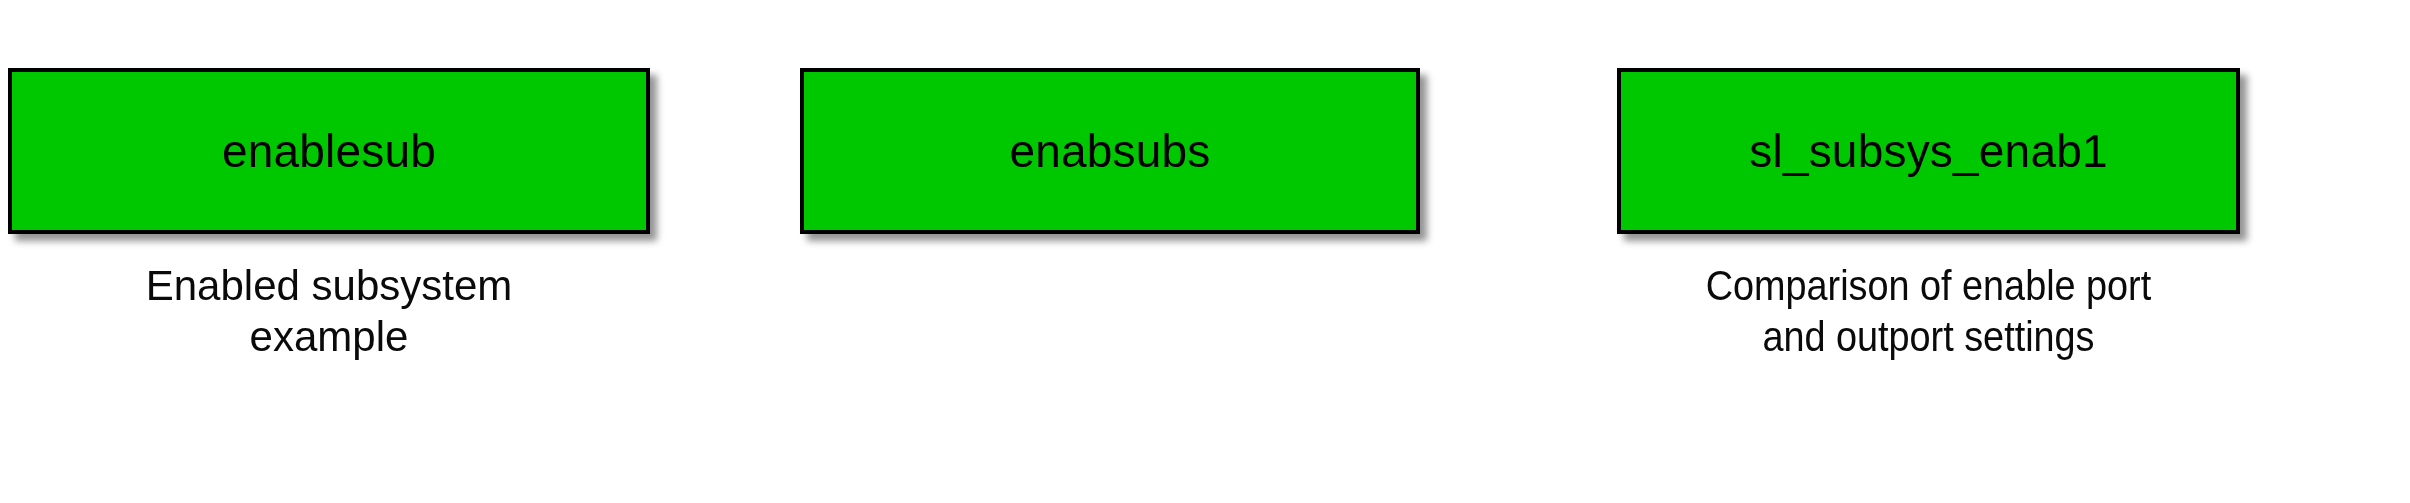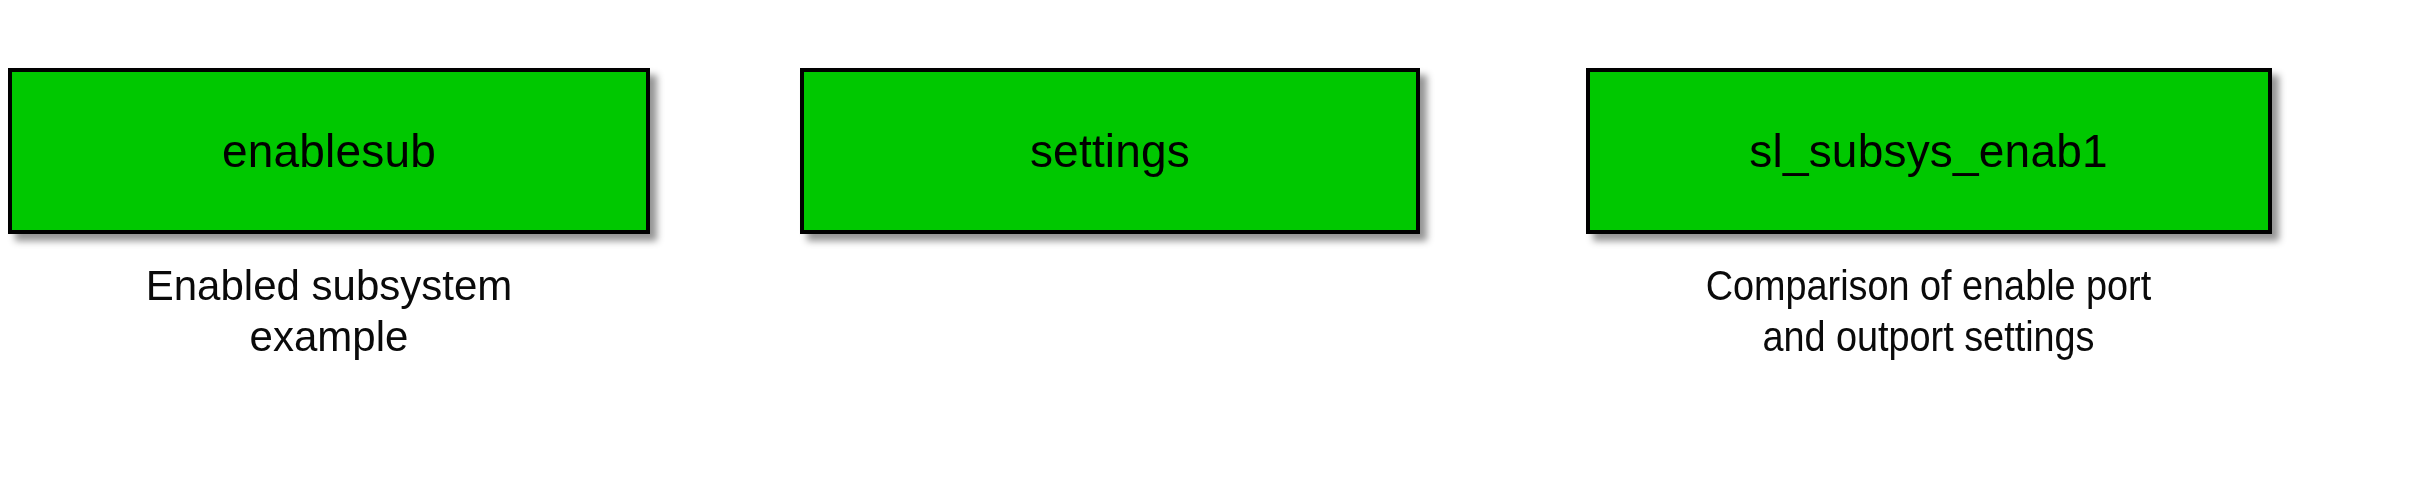--- a/index.html
+++ b/index.html
@@ -75,38 +75,38 @@
   }
 
   
   #example-0 { left: 8px;    width: 642px; }
   #example-0 .model-block { width: 642px; }
 
   #example-1 { left: 800px;  width: 620px; }
   #example-1 .model-block { width: 620px; }
 
   #example-2 { left: 1617px; width: 623px; }
-  #example-2 .model-block { width: 686px; justify-content: center; }
+  #example-2 .model-block { width: 623px; justify-content: center; }
 </style>
 </head>
 <body>
 
 <div id="stage">
 
   <div class="example" id="example-0">
     <div class="model-block">
       <span class="model-block-label">enablesub</span>
     </div>
     <div class="caption">Enabled subsystem
 example</div>
   </div>
 
   <div class="example" id="example-1">
     <div class="model-block">
-      <span class="model-block-label">settings</span>
+      <span class="model-block-label">enabsubs</span>
     </div>
   </div>
 
   <div class="example" id="example-2">
     <div class="model-block">
       <span class="model-block-label">sl_subsys_enab1</span>
     </div>
     <div class="caption condensed">Comparison of enable port
 and outport settings</div>
   </div>

